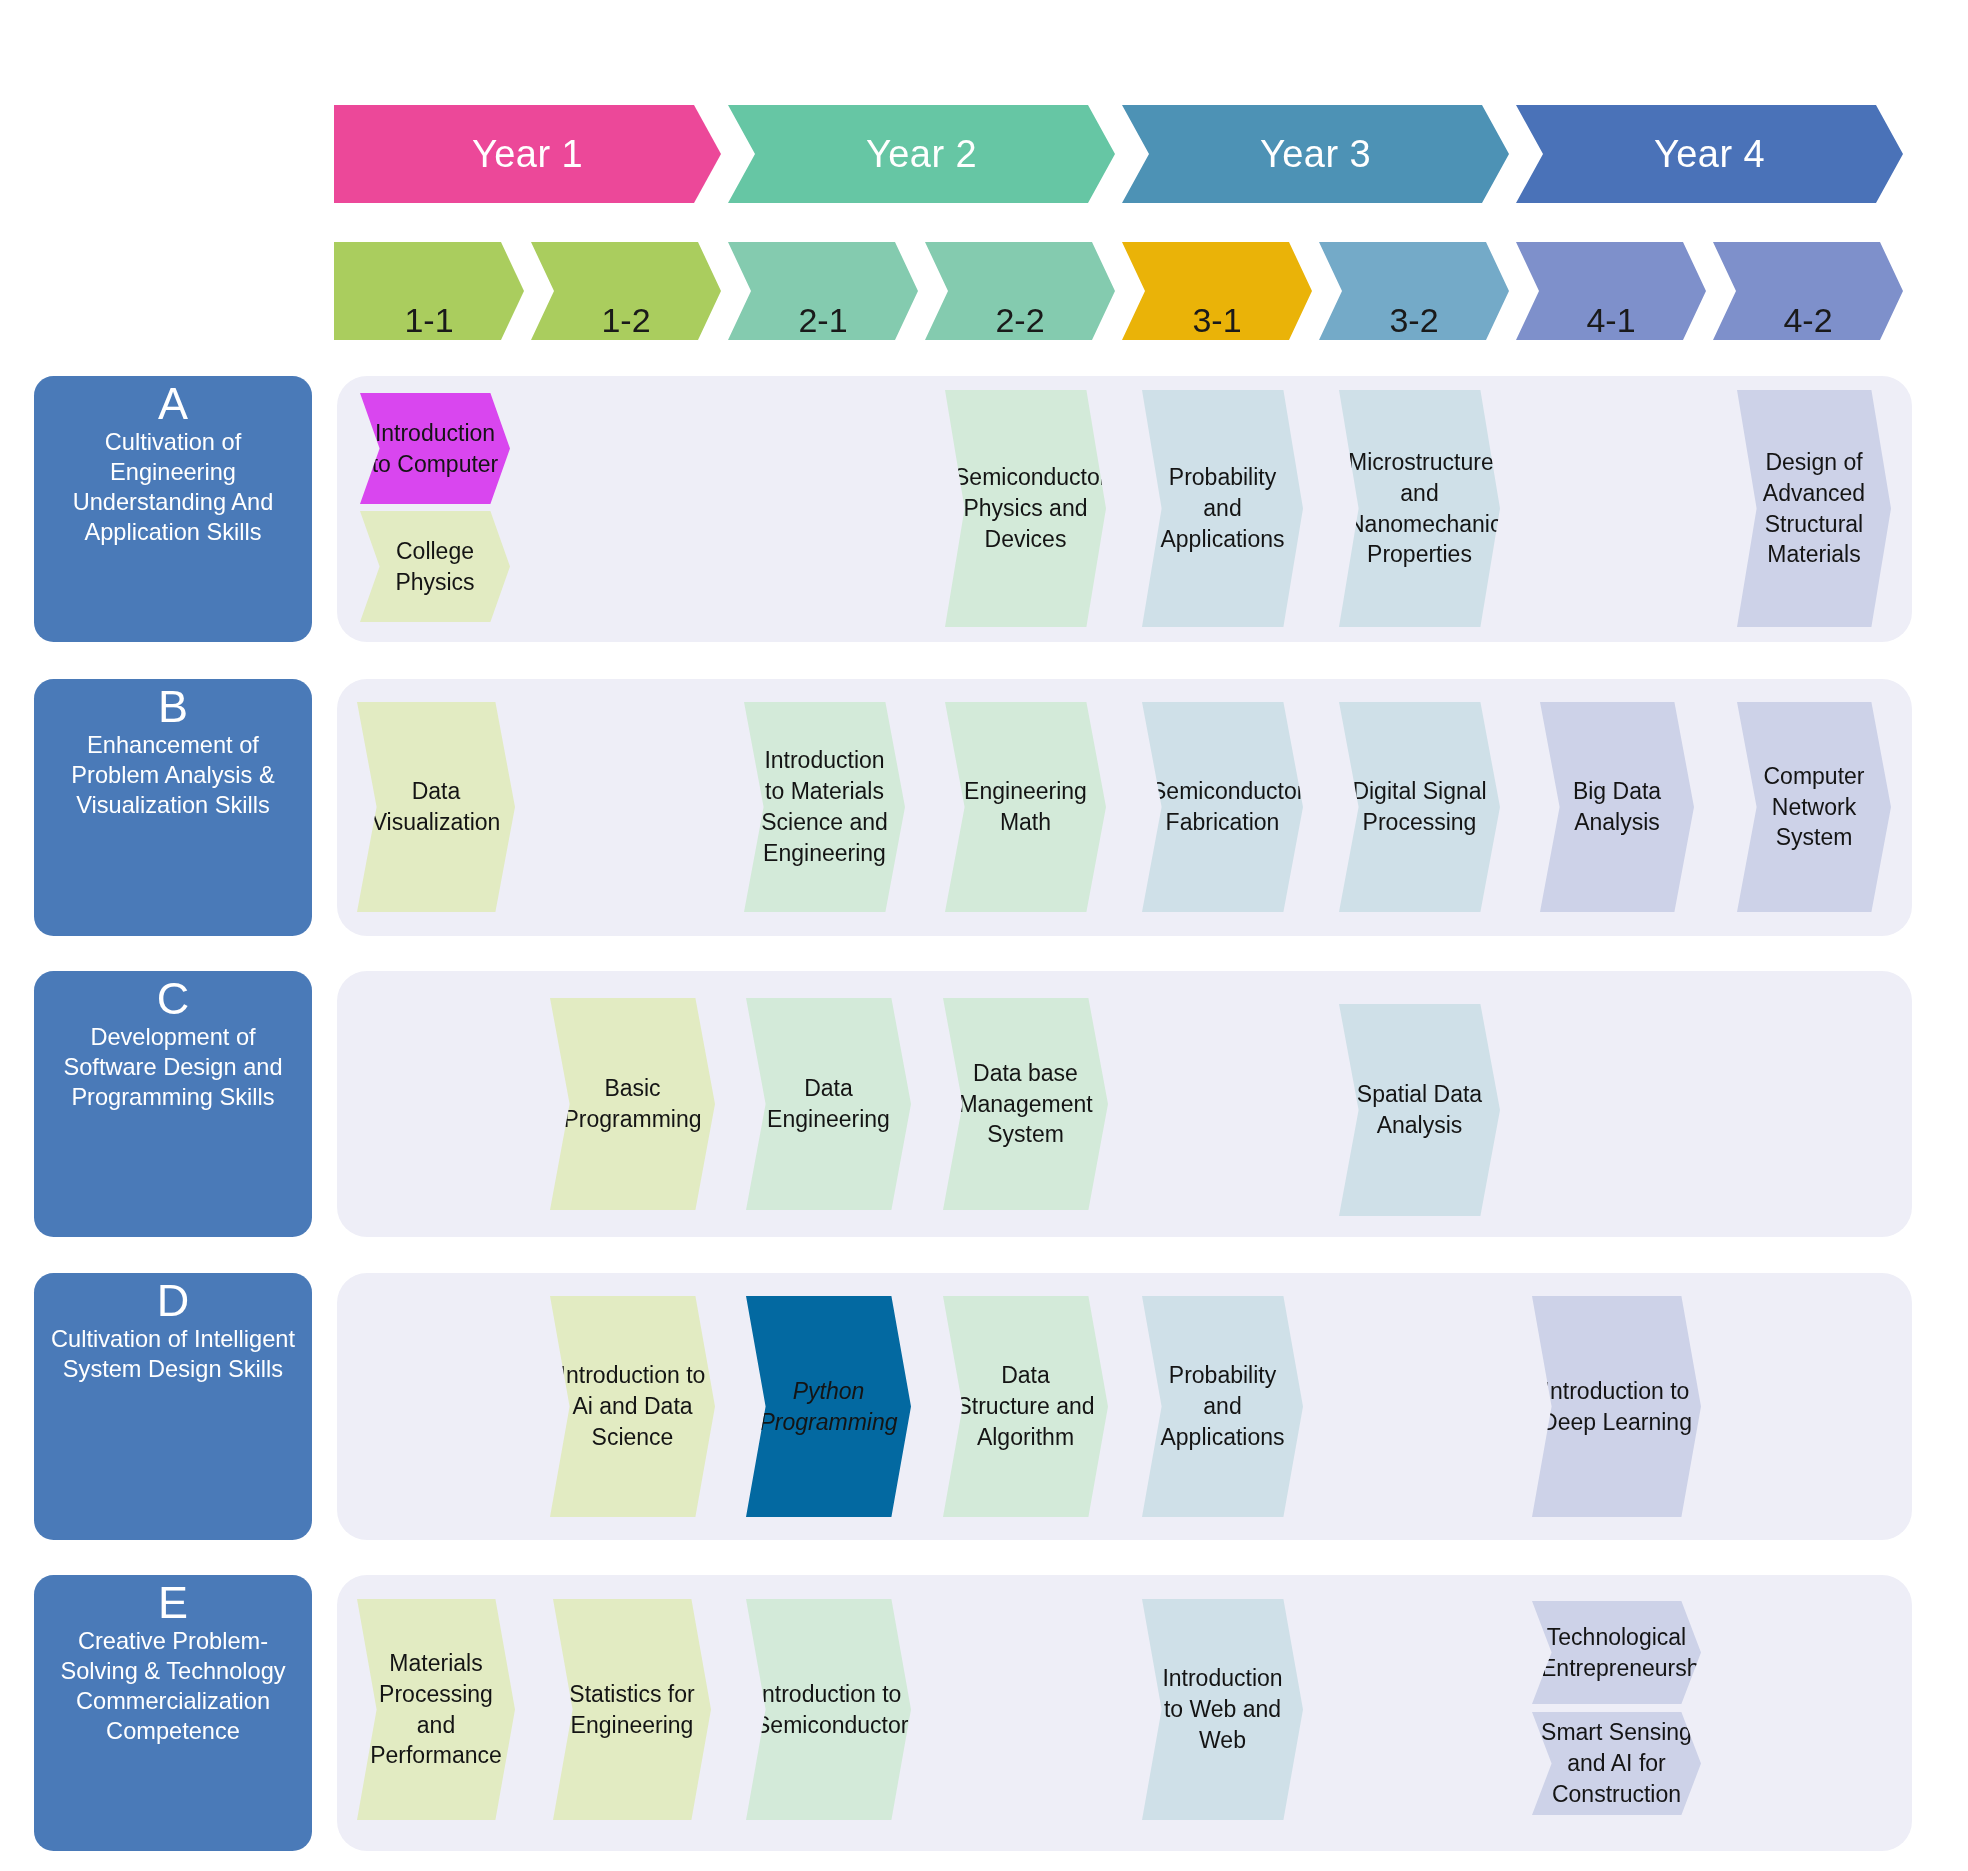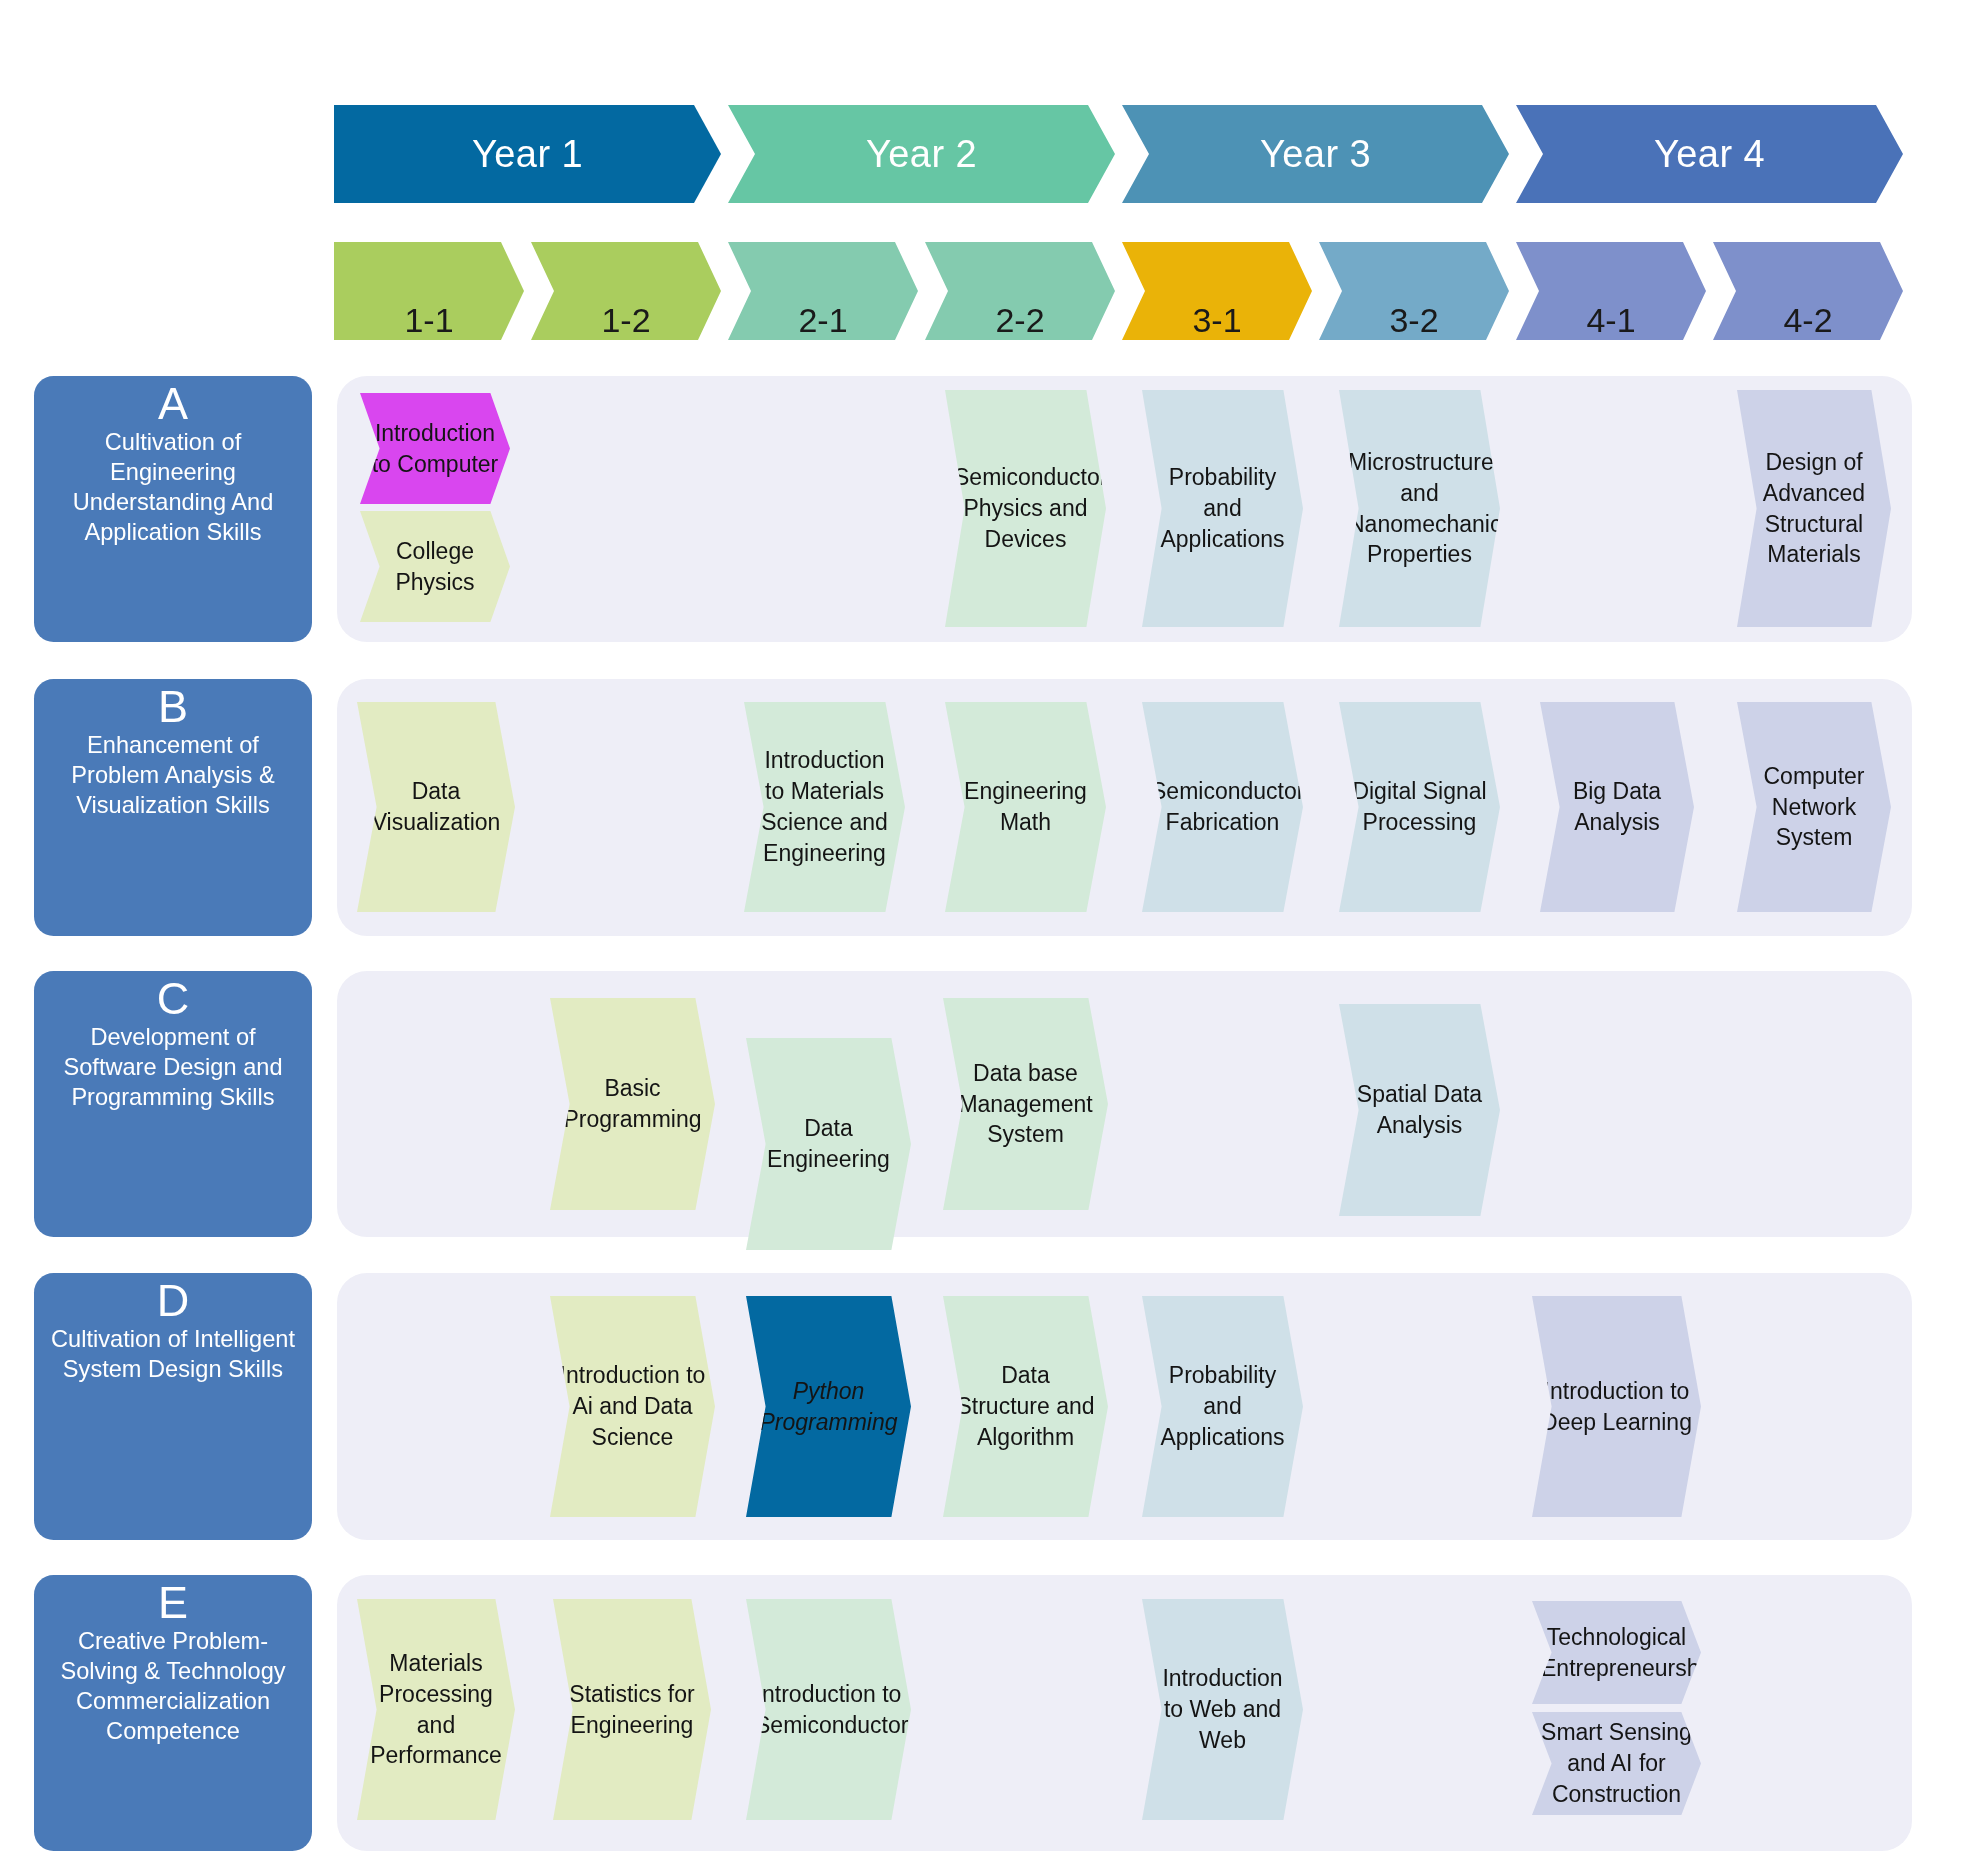--- a/index.html
+++ b/index.html
@@ -62,21 +62,21 @@
     clip-path: polygon(0% 0%, calc(100% - 19.6px) 0%, 100% 50%, calc(100% - 19.6px) 100%, 0% 100%, 19.6px 50%);
   }
   .course span { display: block; width: 100%; }
 </style>
 </head>
 <body>
 
 <div id="root">
 
   <div class="year-row">
-      <div class="year-chev first" style="left: 0px; width: 387px; background: #0369a1;">
+      <div class="year-chev first" style="left: 0px; width: 387px; background: #ec4899;">
         <span>Year 1</span>
       </div>
       <div class="year-chev" style="left: 394px; width: 387px; background: rgb(102, 198, 164);">
         <span>Year 2</span>
       </div>
       <div class="year-chev" style="left: 788px; width: 387px; background: rgb(77, 146, 181);">
         <span>Year 3</span>
       </div>
       <div class="year-chev" style="left: 1182px; width: 387px; background: rgb(74, 114, 184);">
         <span>Year 4</span>
@@ -164,21 +164,21 @@
       </div>
       <div class="comp-row" style="top: 0px;">
         <div class="comp-label" style="top: 971px; height: 266px; background: rgb(74, 122, 184);">
           <div class="comp-letter">C</div>
           <div class="comp-text">Development of Software Design and Programming Skills</div>
         </div>
         <div class="track" style="top: 971px; height: 266px; background: rgb(238, 238, 247);"></div>
         <div class="course" style="background: rgb(226, 235, 194); top: 998px; height: 212px; left: 550px; width: 165px; align-items: center;">
           <span>Basic Programming</span>
         </div>
-        <div class="course" style="background: rgb(211, 234, 217); top: 998px; height: 212px; left: 746px; width: 165px; margin-top: 40px;">
+        <div class="course" style="background: rgb(211, 234, 217); top: 998px; height: 212px; left: 746px; width: 165px;">
           <span>Data Engineering</span>
         </div>
         <div class="course" style="background: rgb(211, 234, 217); top: 998px; height: 212px; left: 943px; width: 165px;">
           <span>Data base Management System</span>
         </div>
         <div class="course" style="background: rgb(207, 224, 232); top: 1004px; height: 212px; left: 1339px; width: 161px;">
           <span>Spatial Data Analysis</span>
         </div>
       </div>
       <div class="comp-row" style="top: 0px;">

